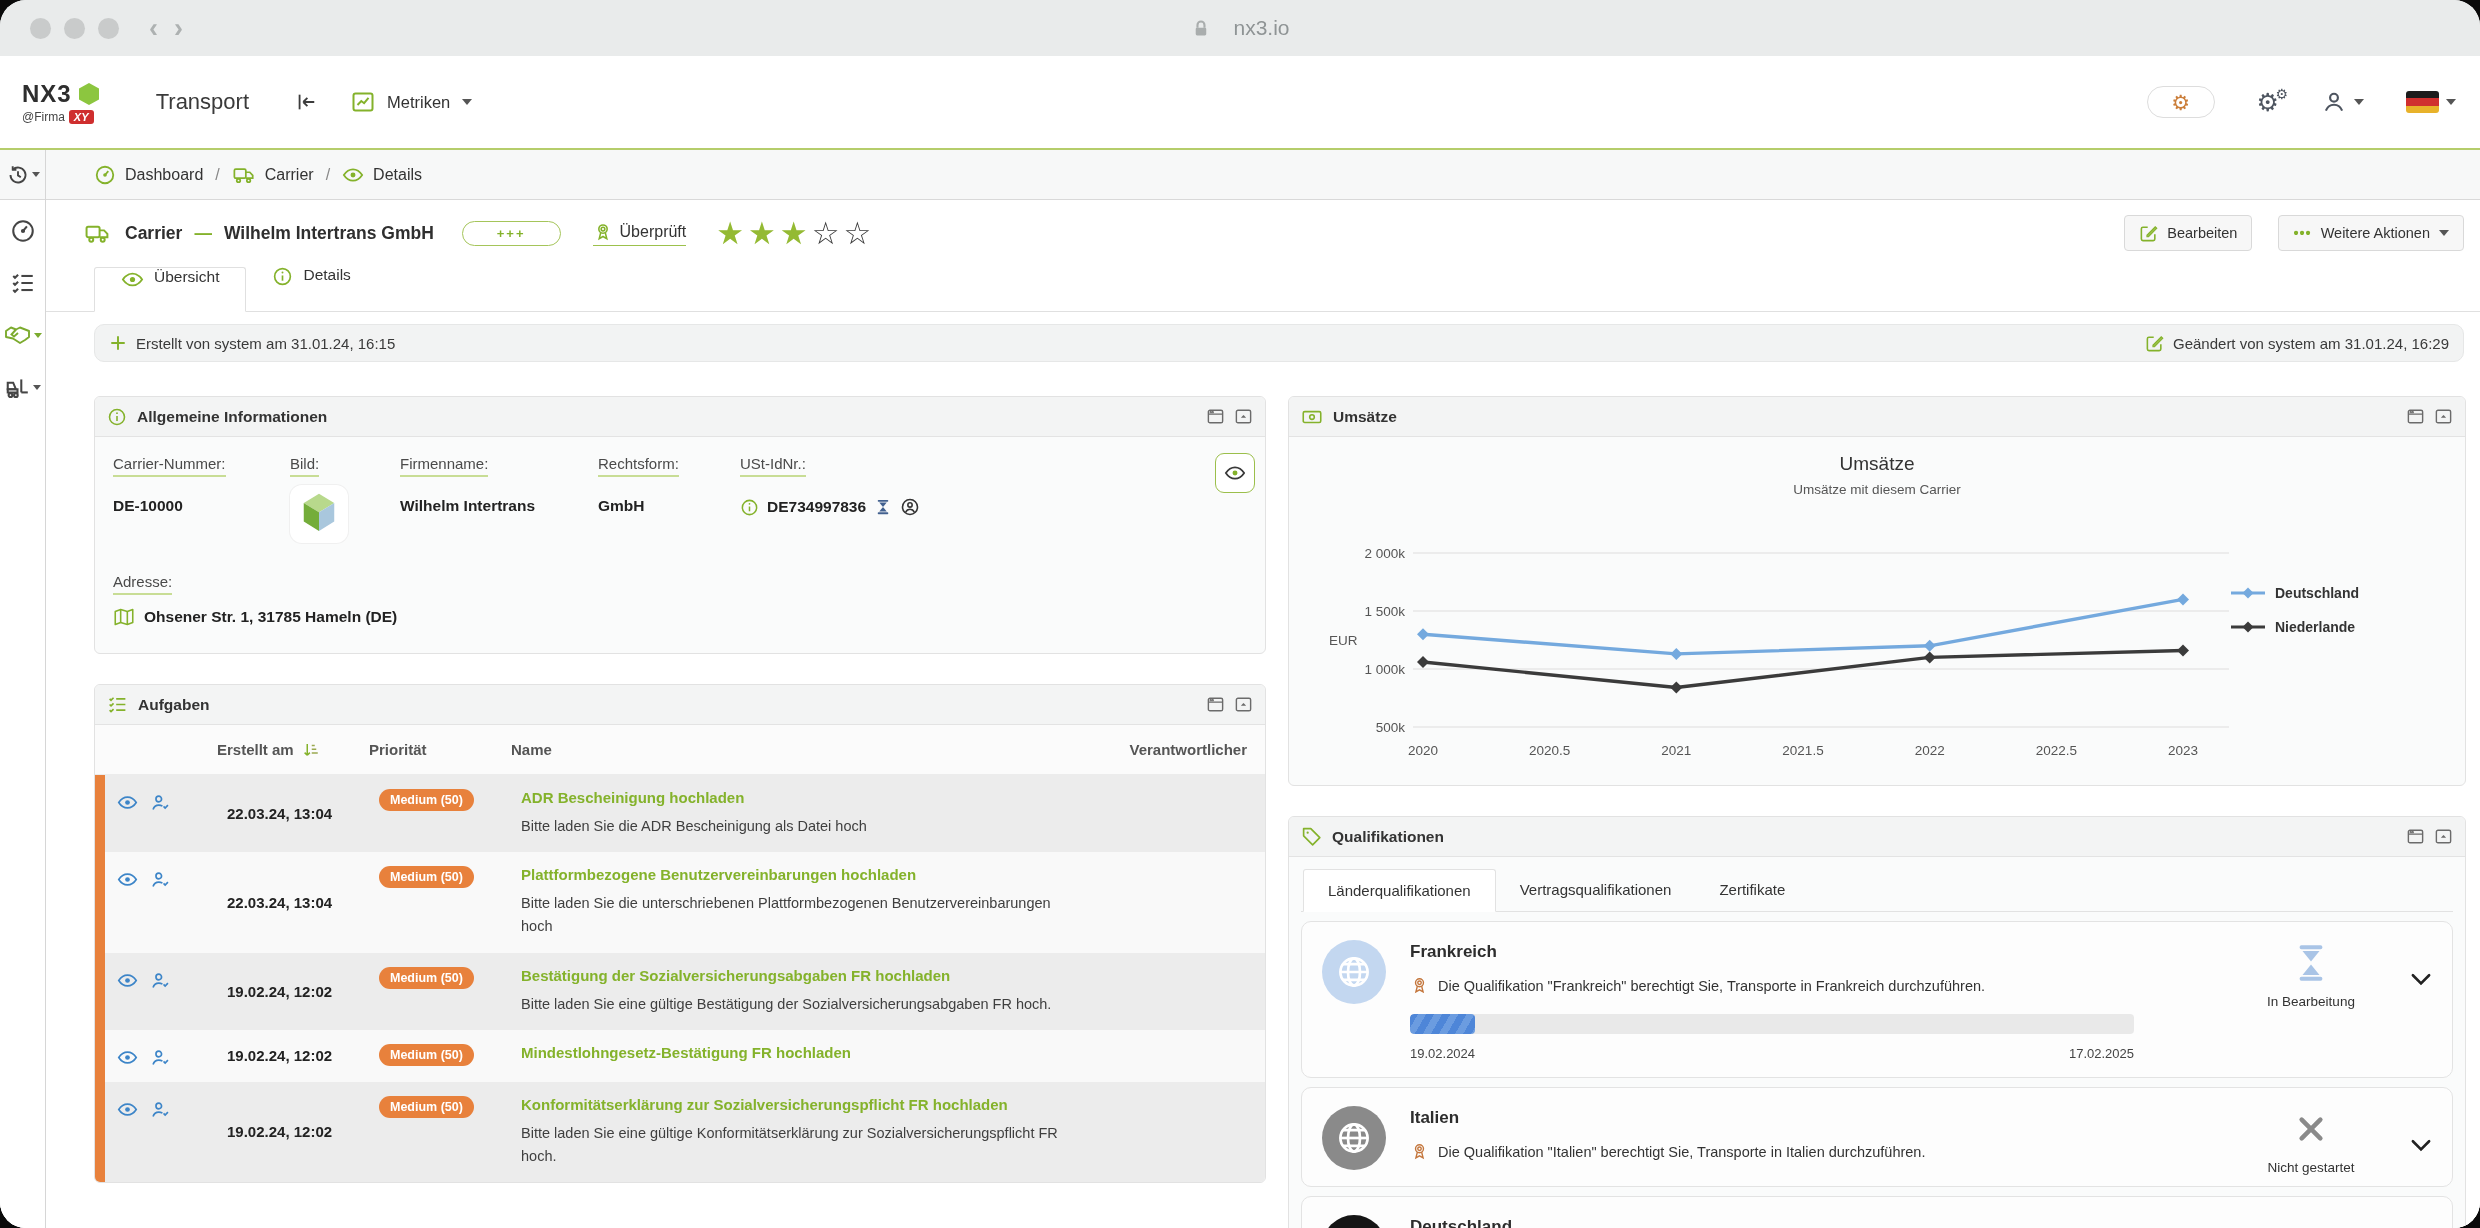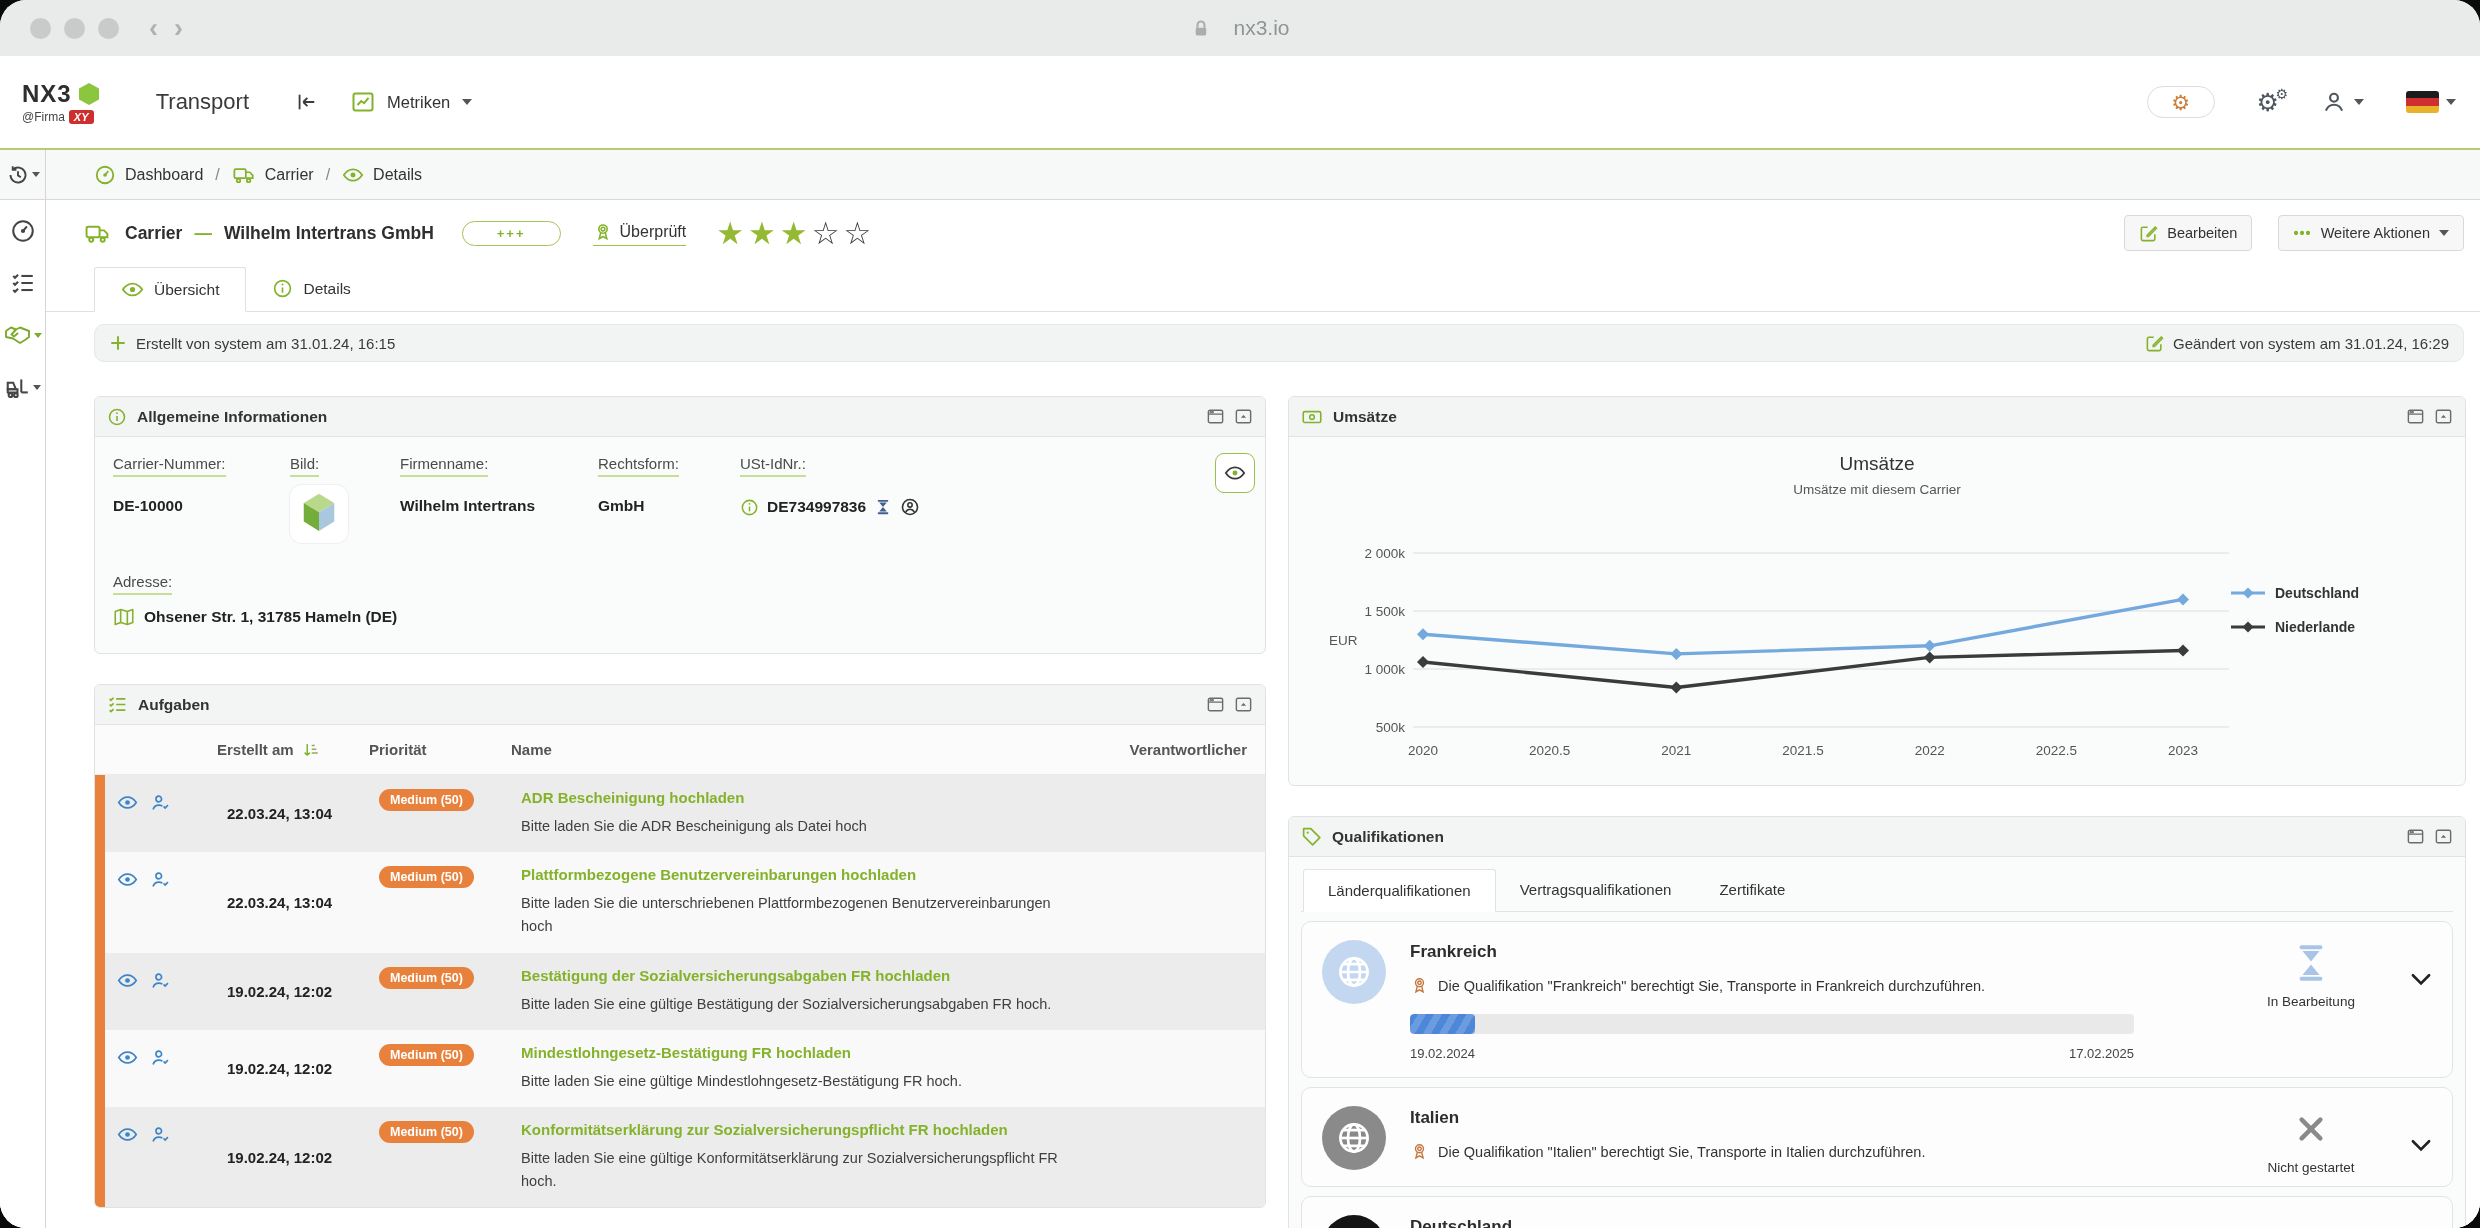--- a/index.html
+++ b/index.html
@@ -57,21 +57,21 @@
   .plus-pill { border:1px solid #a5c55a; color:#84b22b; border-radius:14px; font-size:13px; letter-spacing:2px; padding:4px 34px; margin-left:14px; font-weight:700; }
   .verified { display:flex; align-items:center; gap:7px; margin-left:18px; font-size:16px; color:#333; border-bottom:1px solid #9cc14c; padding-bottom:2px; cursor:pointer; }
   .stars { margin-left:16px; font-size:31px; letter-spacing:4px; line-height:1; }
   .stars .f { color:#94ba33; }
   .stars .e { color:#3a3a3a; }
   .btn { display:flex; align-items:center; gap:9px; background:#f7f7f7; border:1px solid #d9d9d9; border-radius:4px; height:36px; padding:0 14px; font-size:14.5px; color:#333; cursor:pointer; }
   .btn + .btn { margin-left:12px; }
   .dots { color:#84b22b; font-weight:700; letter-spacing:1px; }
 
   .tabs-row { display:flex; padding-left:48px; border-bottom:1px solid #e0e0e0; height:46px; align-items:flex-end; }
-  .tab { display:flex; align-items:center; gap:10px; padding:0 26px; height:45px; font-size:15.5px; color:#333; cursor:pointer; }
+  .tab { display:flex; align-items:flex-start; gap:10px; padding:0 26px; height:45px; font-size:15.5px; color:#333; cursor:pointer; }
   .tab.active { background:#fff; border:1px solid #e0e0e0; border-bottom:1px solid #fff; margin-bottom:-1px; border-radius:3px 3px 0 0; }
 
   .meta-bar { margin:12px 16px 0 48px; background:#f2f3f3; border:1px solid #e6e7e7; border-radius:10px; height:38px; display:flex; align-items:center; justify-content:space-between; padding:0 14px; font-size:15px; color:#3a3a3a; }
   .meta-item { display:flex; align-items:center; gap:9px; }
 
   .columns { display:flex; gap:22px; padding:34px 14px 0 48px; align-items:flex-start; }
   .col-left { width:1172px; flex:none; }
   .col-right { flex:1; min-width:0; }
 
   
@@ -580,21 +580,20 @@
                           <path d="M3.5 20c1.1-3.6 3.6-5 6.5-5 1.6 0 3 .4 4.2 1.2"></path>
                           <path d="M15.5 16.5l1.8 1.8 3.2-3.2"></path>
                         </svg>
     </div>
     <div class="c-date">
                         <span class="t-date">19.02.24, 12:02</span>
                       </div>
     <div class="c-prio"><span class="prio-badge">Medium (50)</span></div>
     <div class="c-name">
       <div class="t-name">Mindestlohngesetz-Bestätigung FR hochladen</div>
-      <div class="t-desc">Bitte laden Sie eine gültige Mindestlohngesetz-Bestätigung FR hoch.</div>
     </div>
     <div class="c-resp"></div>
   </div>
                     <div class="task-row odd">
     <div class="c-icons">
       <svg class="i" width="21" height="21" viewBox="0 0 24 24" fill="none" stroke="#3d85c8" stroke-width="1.9">
                           <path d="M2 12s4-6.2 10-6.2S22 12 22 12s-4 6.2-10 6.2S2 12 2 12z"></path>
                           <circle cx="12" cy="12" r="2.7" fill="#3d85c8" stroke="none"></circle>
                         </svg>
       <svg class="i" width="21" height="21" viewBox="0 0 24 24" fill="none" stroke="#3d85c8" stroke-width="1.9">

